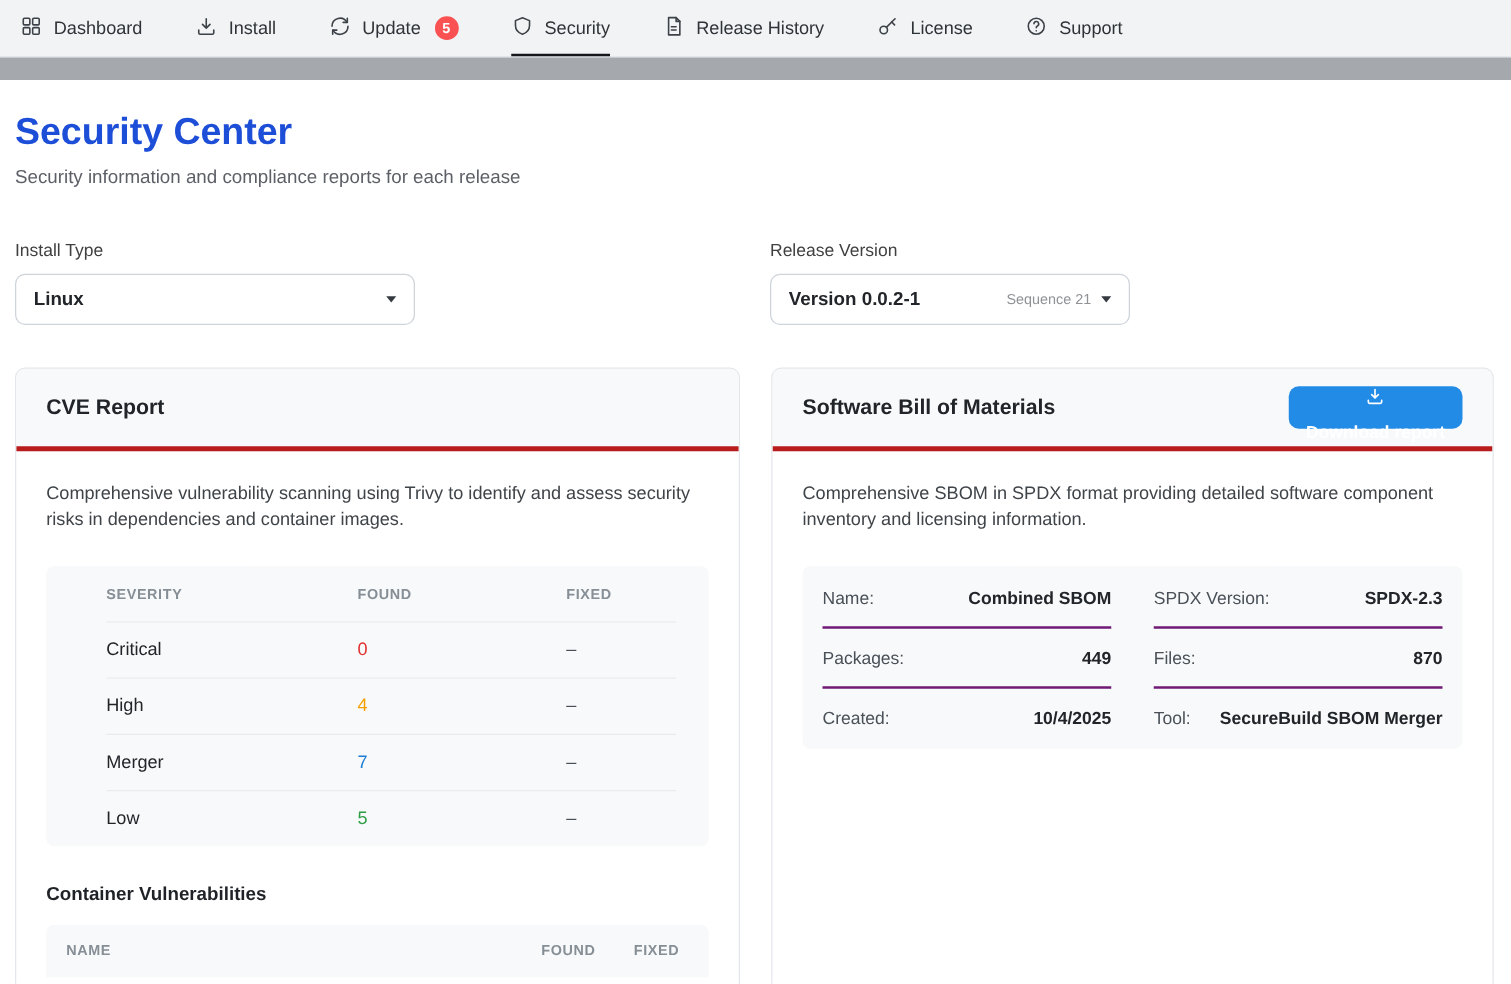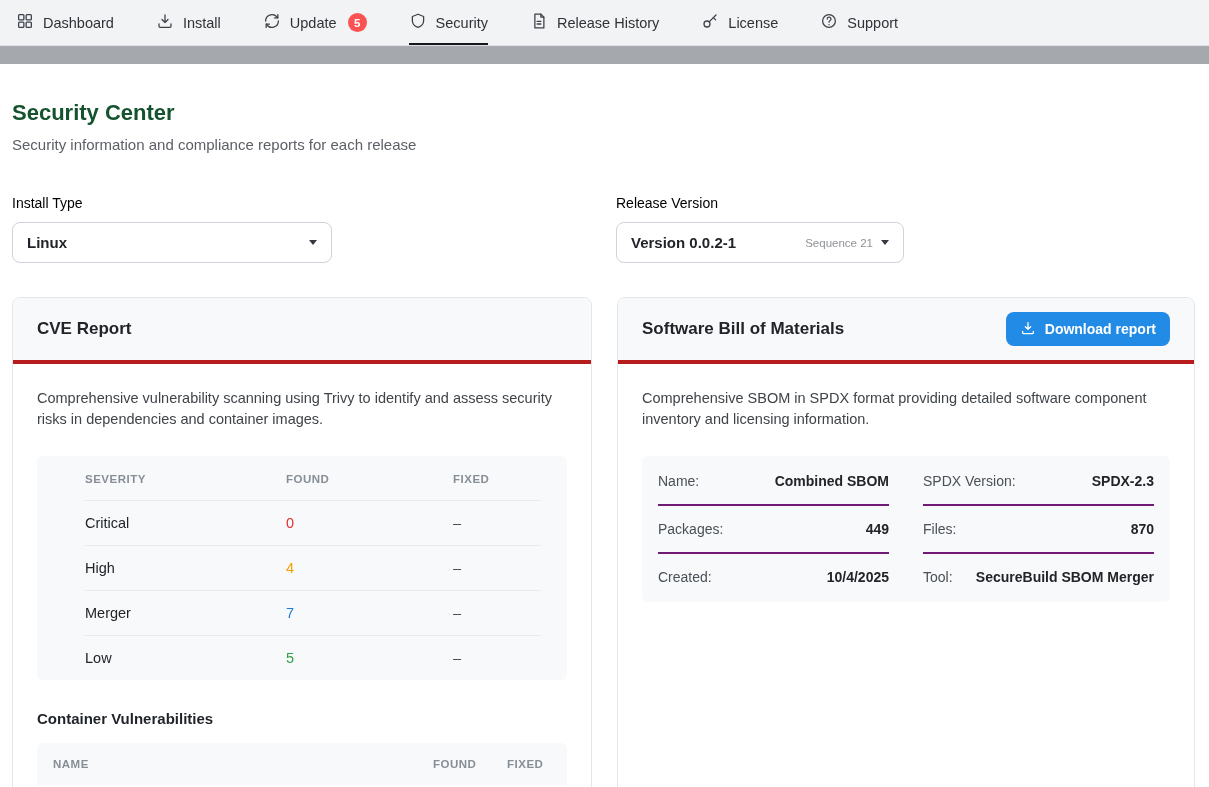--- a/index.html
+++ b/index.html
@@ -15,27 +15,27 @@
   .nav-item.active { border-bottom-color: #15171a; font-weight: 500; }
   .nav-item svg { width: 18px; height: 18px; stroke: #3d4248; }
   .badge { background: #fa5252; color: #fff; min-width: 19px; height: 19px;
     border-radius: 50%; font-size: 11.5px; font-weight: 700; display: inline-flex;
     align-items: center; justify-content: center; margin-left: 2px; }
 
   .gray-band { height: 18px; background: #a5a9ad; }
 
   
   .main { padding: 0 14px 0 12px; }
-  .page-title { font-size: 22px; font-weight: 700; color: #14532d; margin: 36px 0 10px; }
+  .page-title { font-size: 30px; font-weight: 700; color: #1d4ed8; margin: 25px 0 10px; }
   .page-subtitle { font-size: 15px; color: #5c5f66; }
 
   
   .filters { display: flex; gap: 25px; margin-top: 42px; }
   .filter-col { width: 580px; }
-  .filter-label { font-size: 14px; color: #000000; margin-bottom: 11px; }
+  .filter-label { font-size: 14px; color: #404040; margin-bottom: 11px; }
   .select { width: 320px; height: 41px; background: #fff; border: 1px solid #ced4da;
     border-radius: 8px; padding: 0 14px; display: flex; align-items: center;
     justify-content: space-between; cursor: pointer; }
   .select-value { font-size: 15px; font-weight: 700; color: #212529; }
   .select-meta { font-size: 11.5px; color: #909296; margin-left: auto; margin-right: 8px; }
   .caret { width: 0; height: 0; border-left: 4.5px solid transparent;
     border-right: 4.5px solid transparent; border-top: 5.5px solid #343a40; flex: none; }
 
   
   .cards { display: flex; gap: 25px; margin-top: 34px; align-items: stretch; }
@@ -58,21 +58,21 @@
   .sev-fixed { color: #495057; }
 
   .sub-heading { margin-top: 30px; font-size: 15px; font-weight: 700; color: #1f2327; }
   .cv-head { margin-top: 16px; background: #f8f9fa; border-radius: 6px 6px 0 0;
     display: grid; grid-template-columns: 1fr 74px 44px; padding: 15px 16px;
     font-size: 11.5px; font-weight: 700; letter-spacing: .5px; color: #868e96; }
 
   
   .btn-primary { display: inline-flex; align-items: center; gap: 9px; background: #228be6;
     color: #fff; border: none; border-radius: 8px; height: 34px; padding: 0 14px;
-    font-size: 14px; font-weight: 600; font-family: inherit; cursor: pointer; }
+    font-size: 14px; font-weight: 600; font-family: inherit; cursor: pointer; flex-direction: column; }
   .btn-primary svg { width: 16px; height: 16px; stroke: #fff; }
   .kv-panel { margin-top: 26px; background: #f8f9fa; border-radius: 6px;
     padding: 2px 16px; display: grid; grid-template-columns: 1fr 1fr; column-gap: 34px; }
   .kv { display: flex; justify-content: space-between; align-items: center;
     padding: 15px 0; border-bottom: 2px solid #701a75; font-size: 14px; }
   .kv:nth-last-child(-n+2) { border-bottom: none; }
   .kv-label { color: #495057; }
   .kv-value { font-weight: 700; color: #212529; text-align: right; }
 </style>
 </head>

